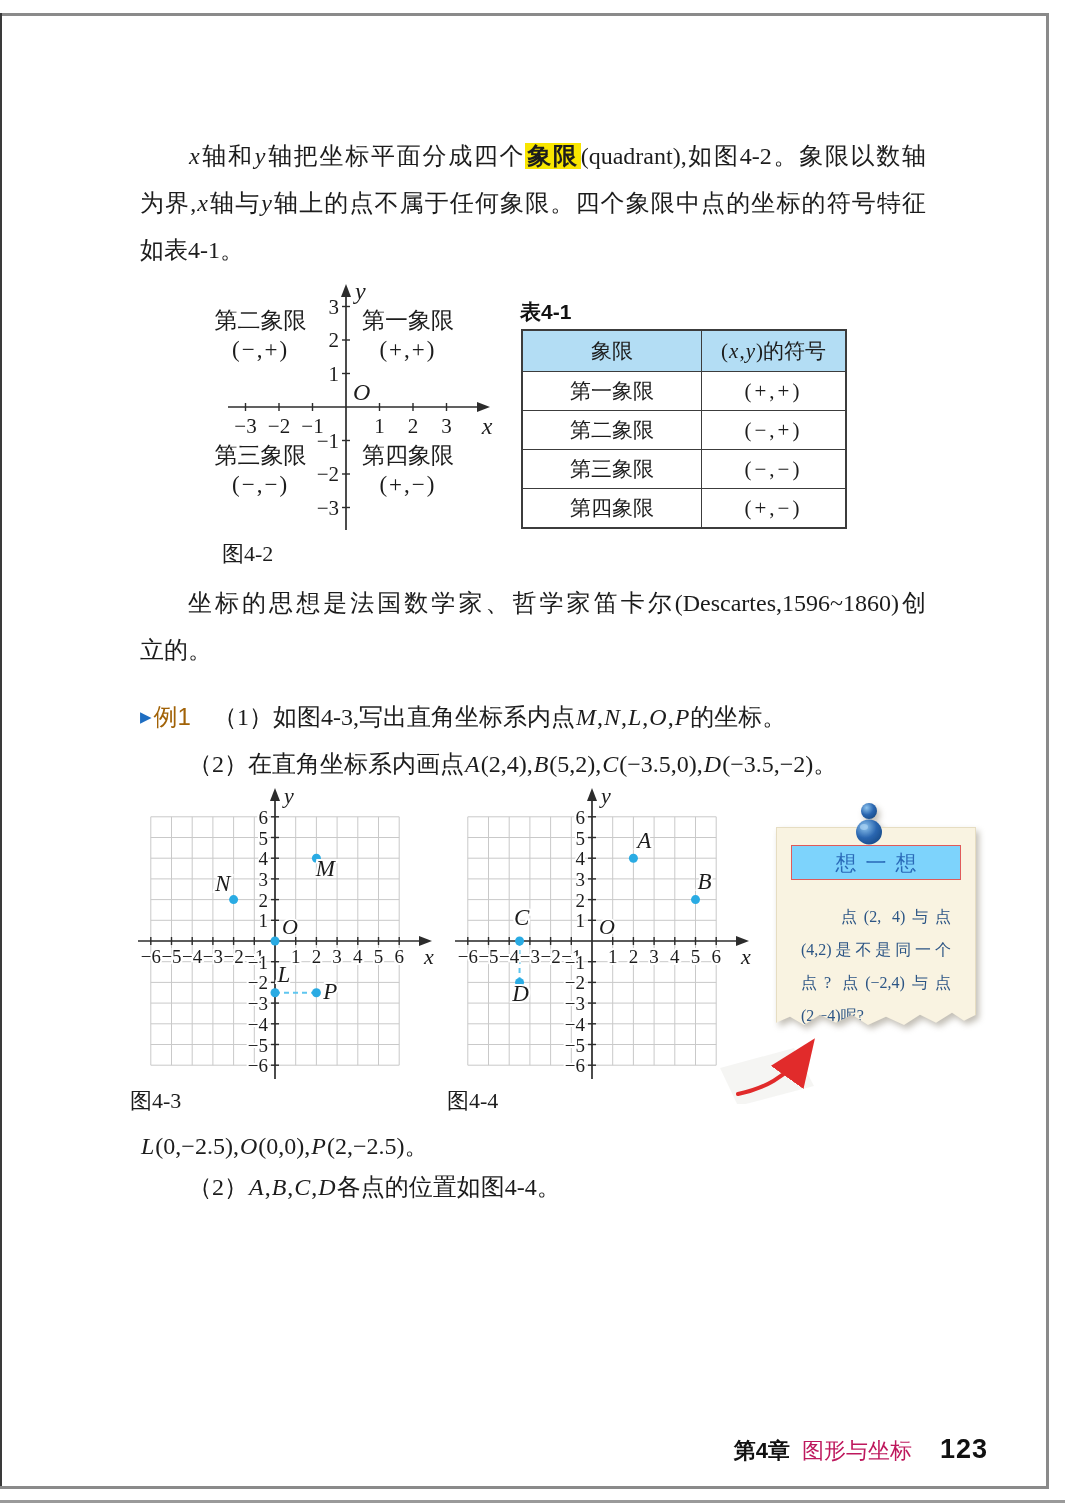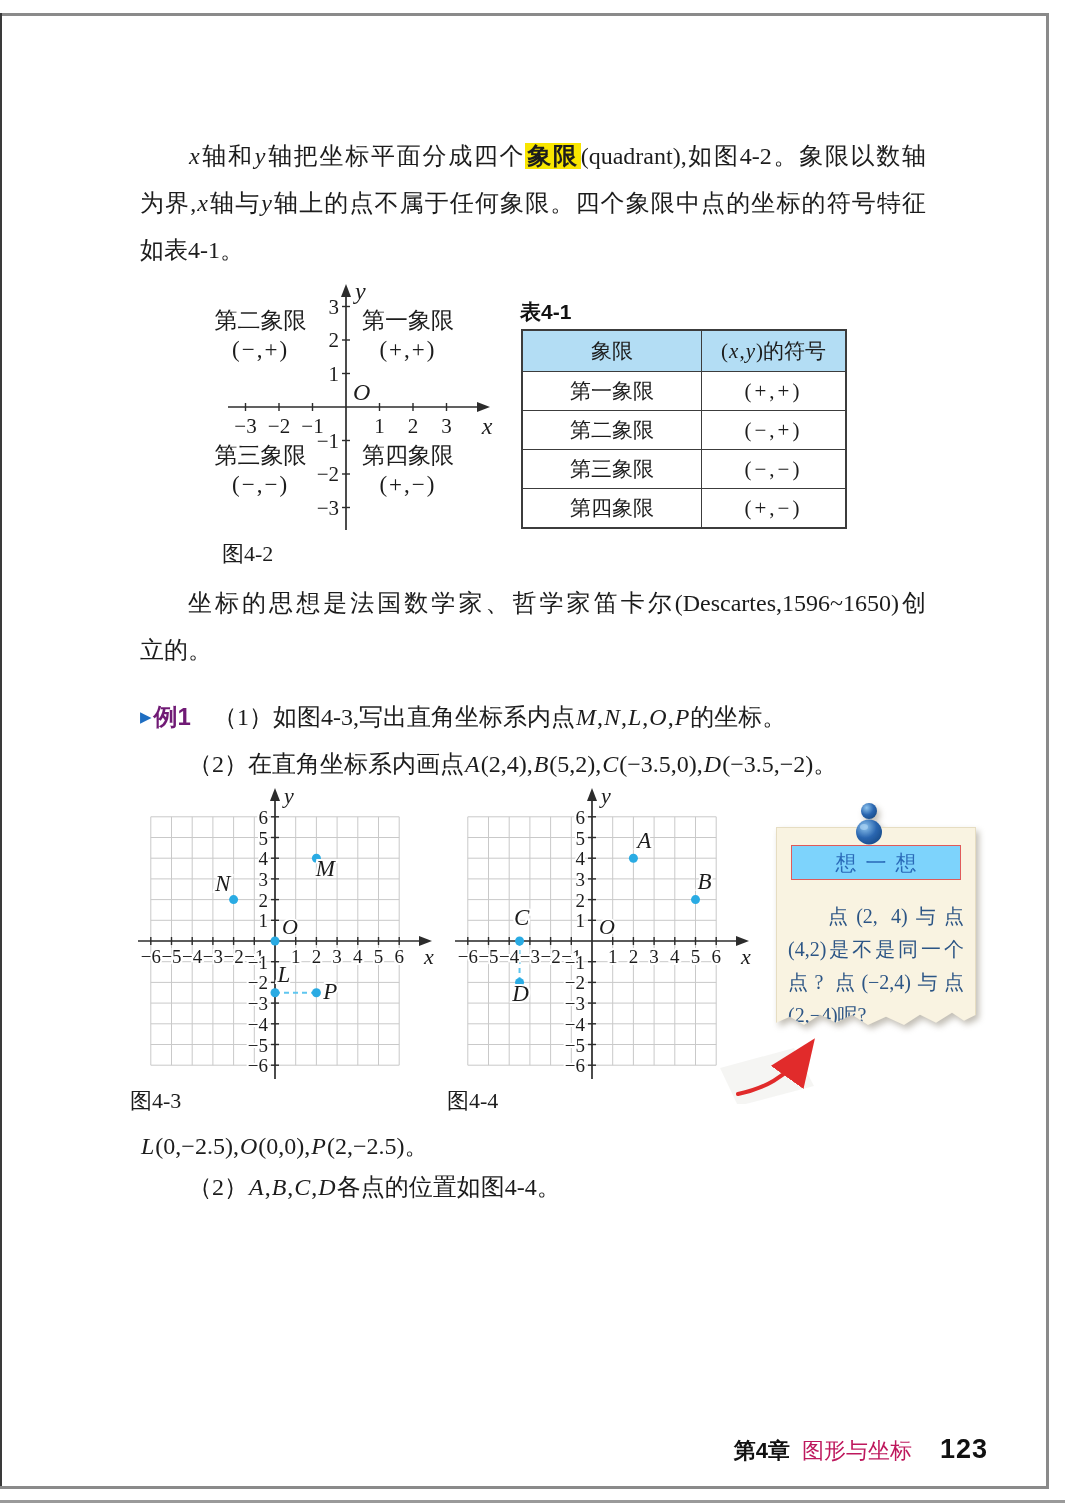--- a/index.html
+++ b/index.html
@@ -16,21 +16,21 @@
   .p1{top:133px;line-height:47px;}
   .p2{top:580px;line-height:47px;}
   .ex1{top:693px;line-height:47px;width:810px;}
   .sol{top:1126px;line-height:41px;width:810px;}
   .ind{text-indent:48px;}
   .jl{text-align:justify;text-align-last:justify;}
   .hl{background:#f8e500;font-weight:bold;padding:0 2px;}
   .v{font-style:italic;padding:0 1px;}
   .blue{color:#1e6ec2;font-weight:bold;}
   .exmark{color:#1e6ec2;font-size:15px;vertical-align:3px;padding-right:2px;}
-  .exlabel{color:#701a75;font-weight:bold;font-family:"Liberation Sans",sans-serif;padding-right:22px;}
+  .exlabel{color:#a16207;font-weight:normal;font-family:"Liberation Sans",sans-serif;padding-right:22px;}
   
   .t41-label{position:absolute;left:520px;top:298px;font-size:21px;font-weight:bold;
     font-family:"Liberation Sans",sans-serif;color:#111;}
   table.t41{position:absolute;left:521px;top:329px;border-collapse:collapse;font-size:21px;
     border:2px solid #3c3c3c;}
   .t41 th,.t41 td{border:1.4px solid #3c3c3c;text-align:center;font-weight:normal;padding:0;}
   .t41 th{background:#b3ddf4;height:40px;}
   .t41 td{height:38px;background:#fff;}
   .t41 .c1{width:178px;}
   .t41 .c2{width:143px;}
@@ -51,21 +51,21 @@
   svg .pt,svg .al{font-style:italic;}
   svg .qs{letter-spacing:2px;}
   
   .note-wrap{position:absolute;left:776px;top:827px;width:200px;height:204px;
     filter:drop-shadow(3px 4px 3px rgba(120,110,90,.45));}
   .note{width:100%;height:100%;background:#f9f3e1;border:1px solid #e6ddc2;box-sizing:border-box;
     clip-path:polygon(0 0,100% 0,100% 92%,94% 95%,88% 91%,80% 96%,72% 92%,64% 97%,55% 93%,46% 97%,38% 92%,30% 96%,22% 92%,14% 97%,7% 93%,0 96%);}
   .note-title{margin:17px 14px 0;height:33px;border:1.6px solid #e05a5a;background:#7dd3fc;
     display:flex;align-items:center;justify-content:center;color:#2a6ab8;font-size:21px;
     letter-spacing:9px;text-indent:9px;}
-  .note-body{margin:20px 11px 0;font-size:20px;line-height:33px;color:#2c5585;}
+  .note-body{margin:20px 24px 0;font-size:16px;line-height:33px;color:#2c5585;}
   .note-body .nl{text-align:justify;text-align-last:justify;}
   .note-body .nl.first{text-indent:40px;}
   .note-body .nl.last{text-align:center;text-align-last:left;}
   .pin{position:absolute;left:74px;top:-27px;}
   .arrow-svg{position:absolute;left:714px;top:1022px;}
   
   .footer{position:absolute;top:1408px;left:400px;width:588px;display:flex;
     justify-content:flex-end;align-items:baseline;font-family:"Liberation Sans",sans-serif;color:#111;}
   .f-ch{font-weight:bold;font-size:22px;}
   .f-sec{font-size:22px;margin-left:12px;color:#be185d;margin-top:28px;}
@@ -110,21 +110,21 @@
       <td class="sign">(−,−)</td>
     </tr>
     <tr>
       <td>第四象限</td>
       <td class="sign">(+,−)</td>
     </tr>
   </tbody>
 </table>
 
 <div class="tblock p2">
-  <div class="ln ind jl">坐标的思想是法国数学家、哲学家笛卡尔(Descartes,1596~1650)创</div>
+  <div class="ln ind jl">坐标的思想是法国数学家、哲学家笛卡尔(Descartes,1596~1860)创</div>
   <div class="ln">立的。</div>
 </div>
 
 <div class="tblock ex1">
   <div class="ln"><span class="exmark">▶</span><span class="exlabel">例1</span><span>（1）如图4-3,写出直角坐标系内点<i class="v">M</i>,<i class="v">N</i>,<i class="v">L</i>,<i class="v">O</i>,<i class="v">P</i>的坐标。</span></div>
   <div class="ln ind">（2）在直角坐标系内画点<i class="v">A</i>(2,4),<i class="v">B</i>(5,2),<i class="v">C</i>(−3.5,0),<i class="v">D</i>(−3.5,−2)。</div>
 </div>
 
 <div class="cap" id="cap43">图4-3</div>
 <div class="cap" id="cap44">图4-4</div>

